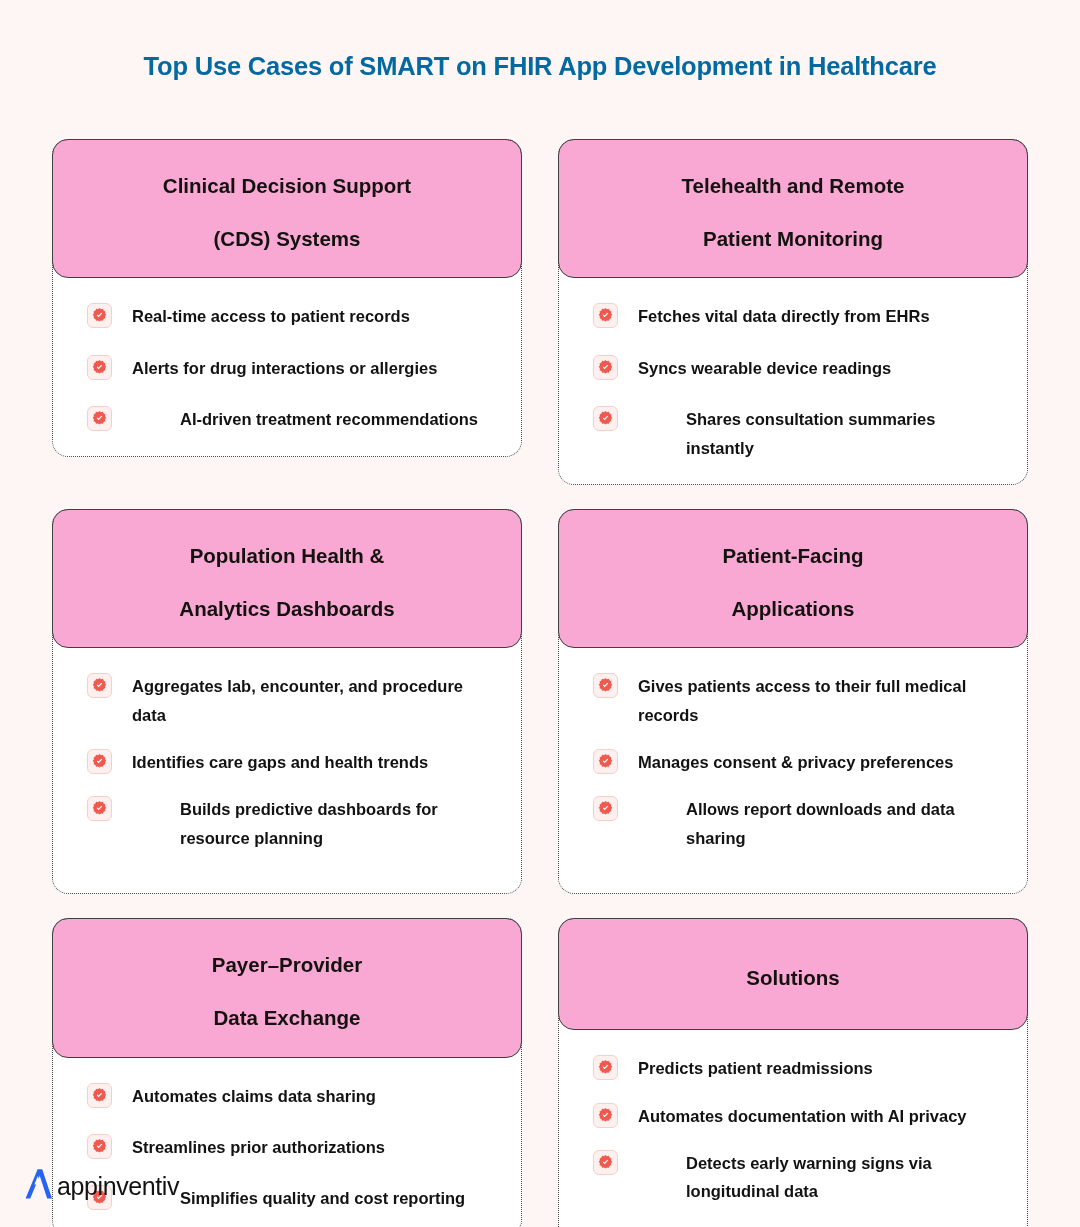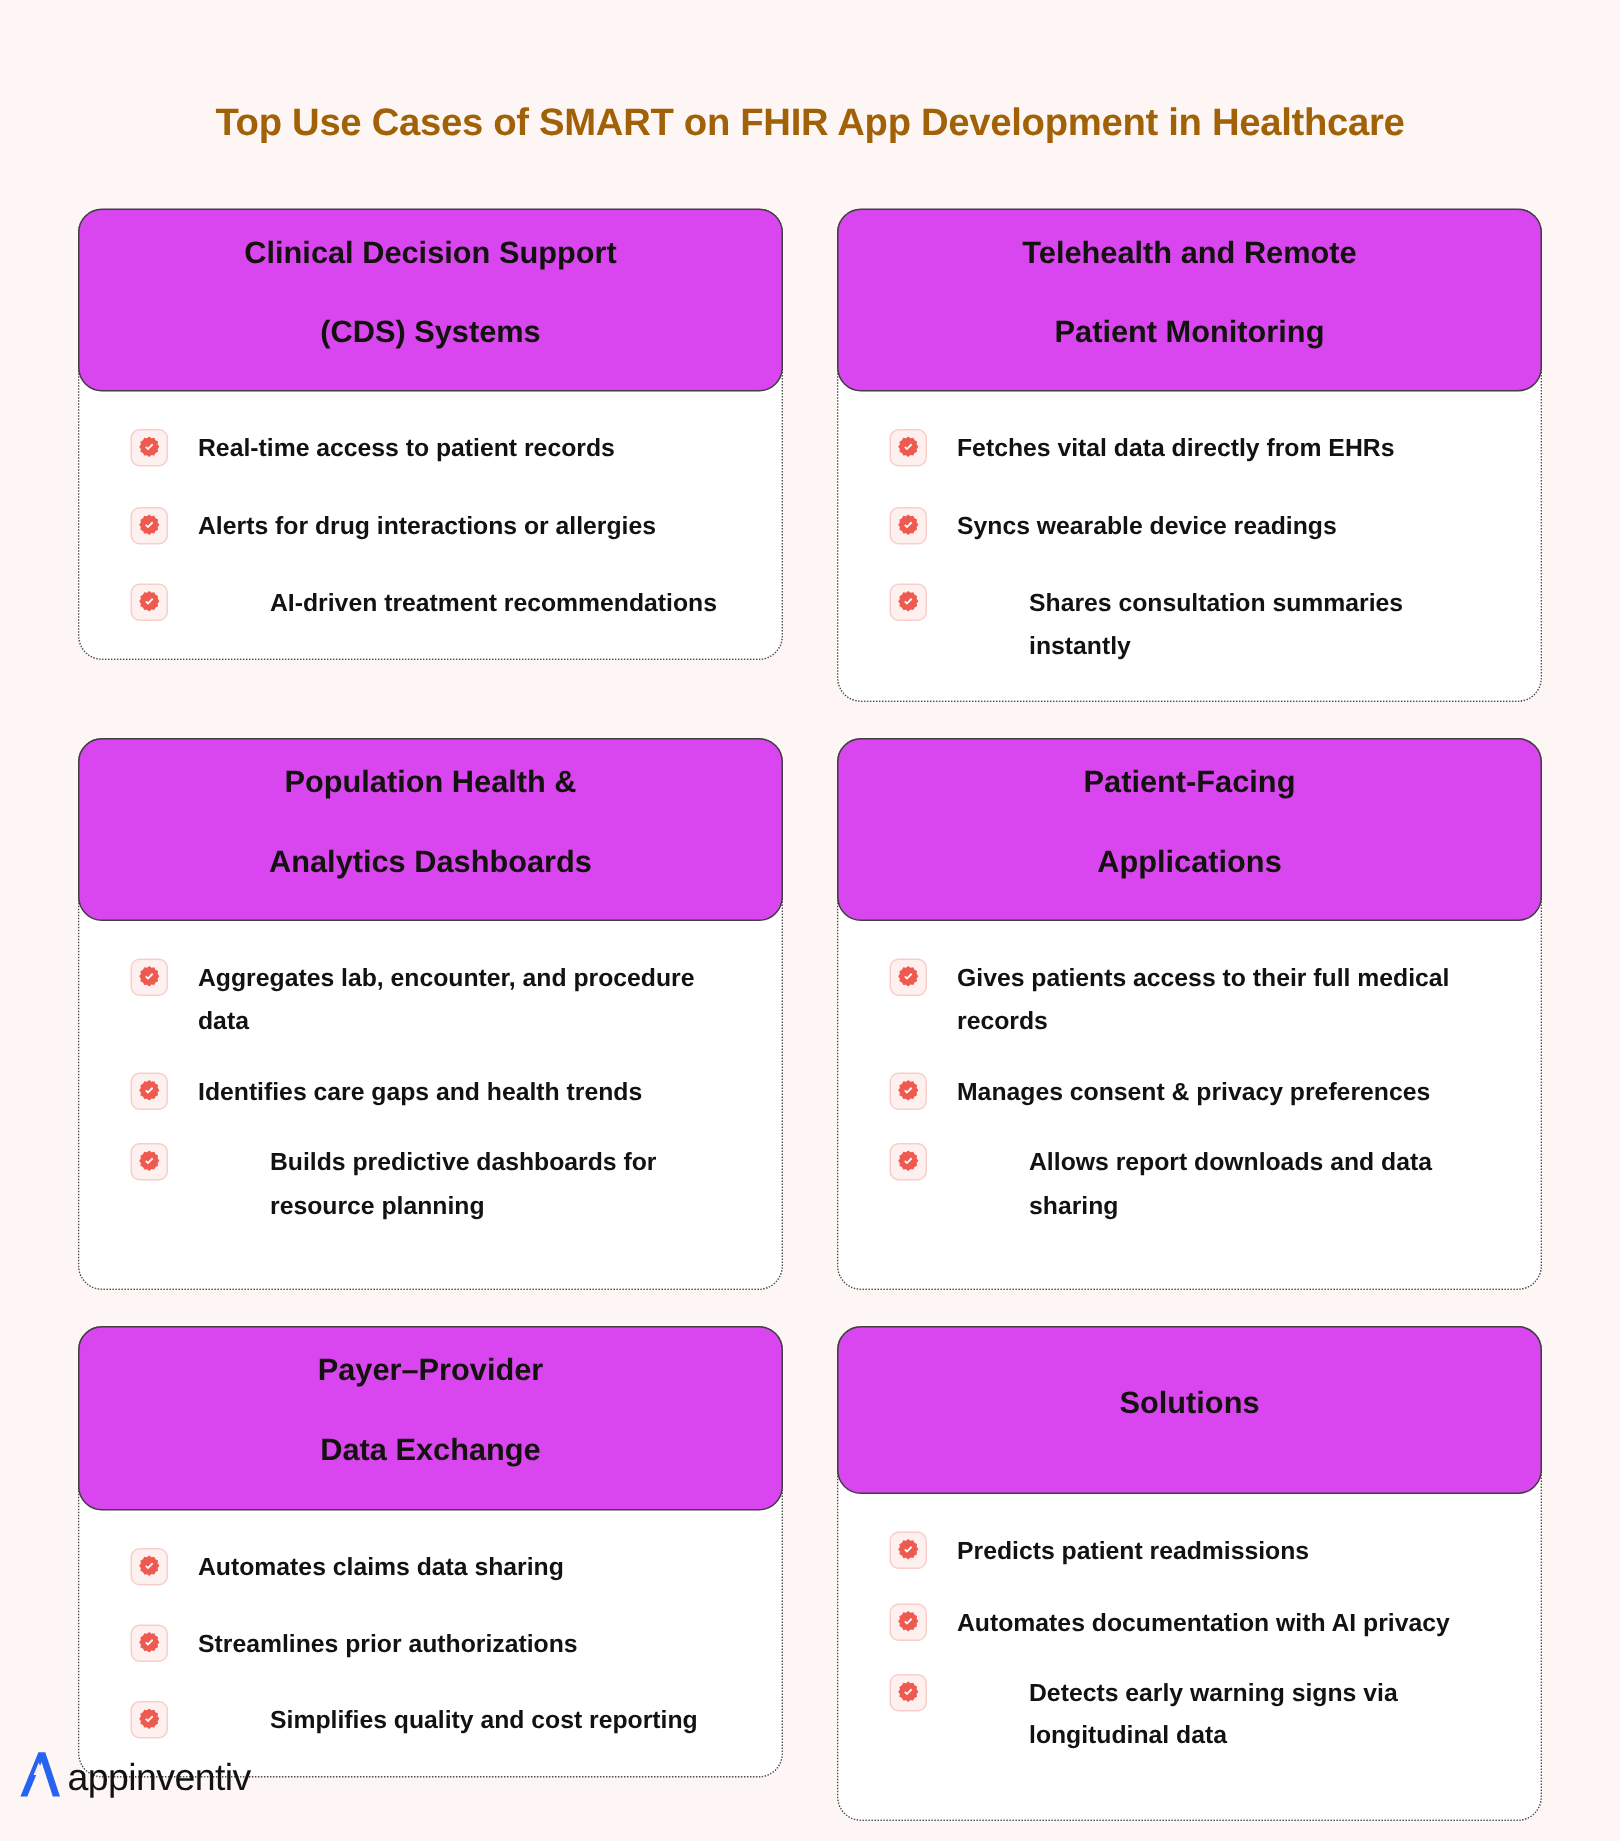--- a/index.html
+++ b/index.html
@@ -18,27 +18,27 @@
   .page {
     position: relative;
     width: 1080px;
     height: 1227px;
     box-sizing: border-box;
   }
 
   
   .page-title {
     position: absolute;
-    top: 68px;
+    top: 52px;
     left: 0;
     width: 1080px;
     text-align: center;
     font-size: 25.5px;
     font-weight: bold;
-    color: #a16207;
+    color: #0369a1;
     letter-spacing: -0.2px;
   }
 
   
   .grid {
     position: absolute;
     top: 139px;
     left: 52px;
     width: 976px;
     display: grid;
@@ -53,25 +53,25 @@
     background: #ffffff;
     border: 1px dotted #4a4a4a;
     border-radius: 16px;
     box-sizing: border-box;
     padding-bottom: 22px;
   }
 
   .card-header {
     position: relative;
     margin: -1px -1px 0 -1px;
-    background: #d946ef;
+    background: #f9a8d4;
     border-radius: 16px;
     border: 1px solid #3f3f3f;
     box-sizing: border-box;
-    padding: 12px 26px 22px 26px;
+    padding: 29px 26px 22px 26px;
     text-align: center;
     min-height: 112px;
     display: flex;
     flex-direction: column;
     justify-content: center;
     gap: 20px;
   }
 
   .card-header-line {
     font-size: 20.5px;
@@ -122,21 +122,21 @@
   }
 
   
   .card.tall .bullet {
     margin-bottom: 19px;
   }
 
   
   .logo {
     position: absolute;
-    left: 8px;
+    left: 20px;
     bottom: 22px;
     display: flex;
     align-items: center;
     justify-content: center;
   }
   .logo-mark {
     display: block;
   }
   .logo-word {
     font-size: 25px;

